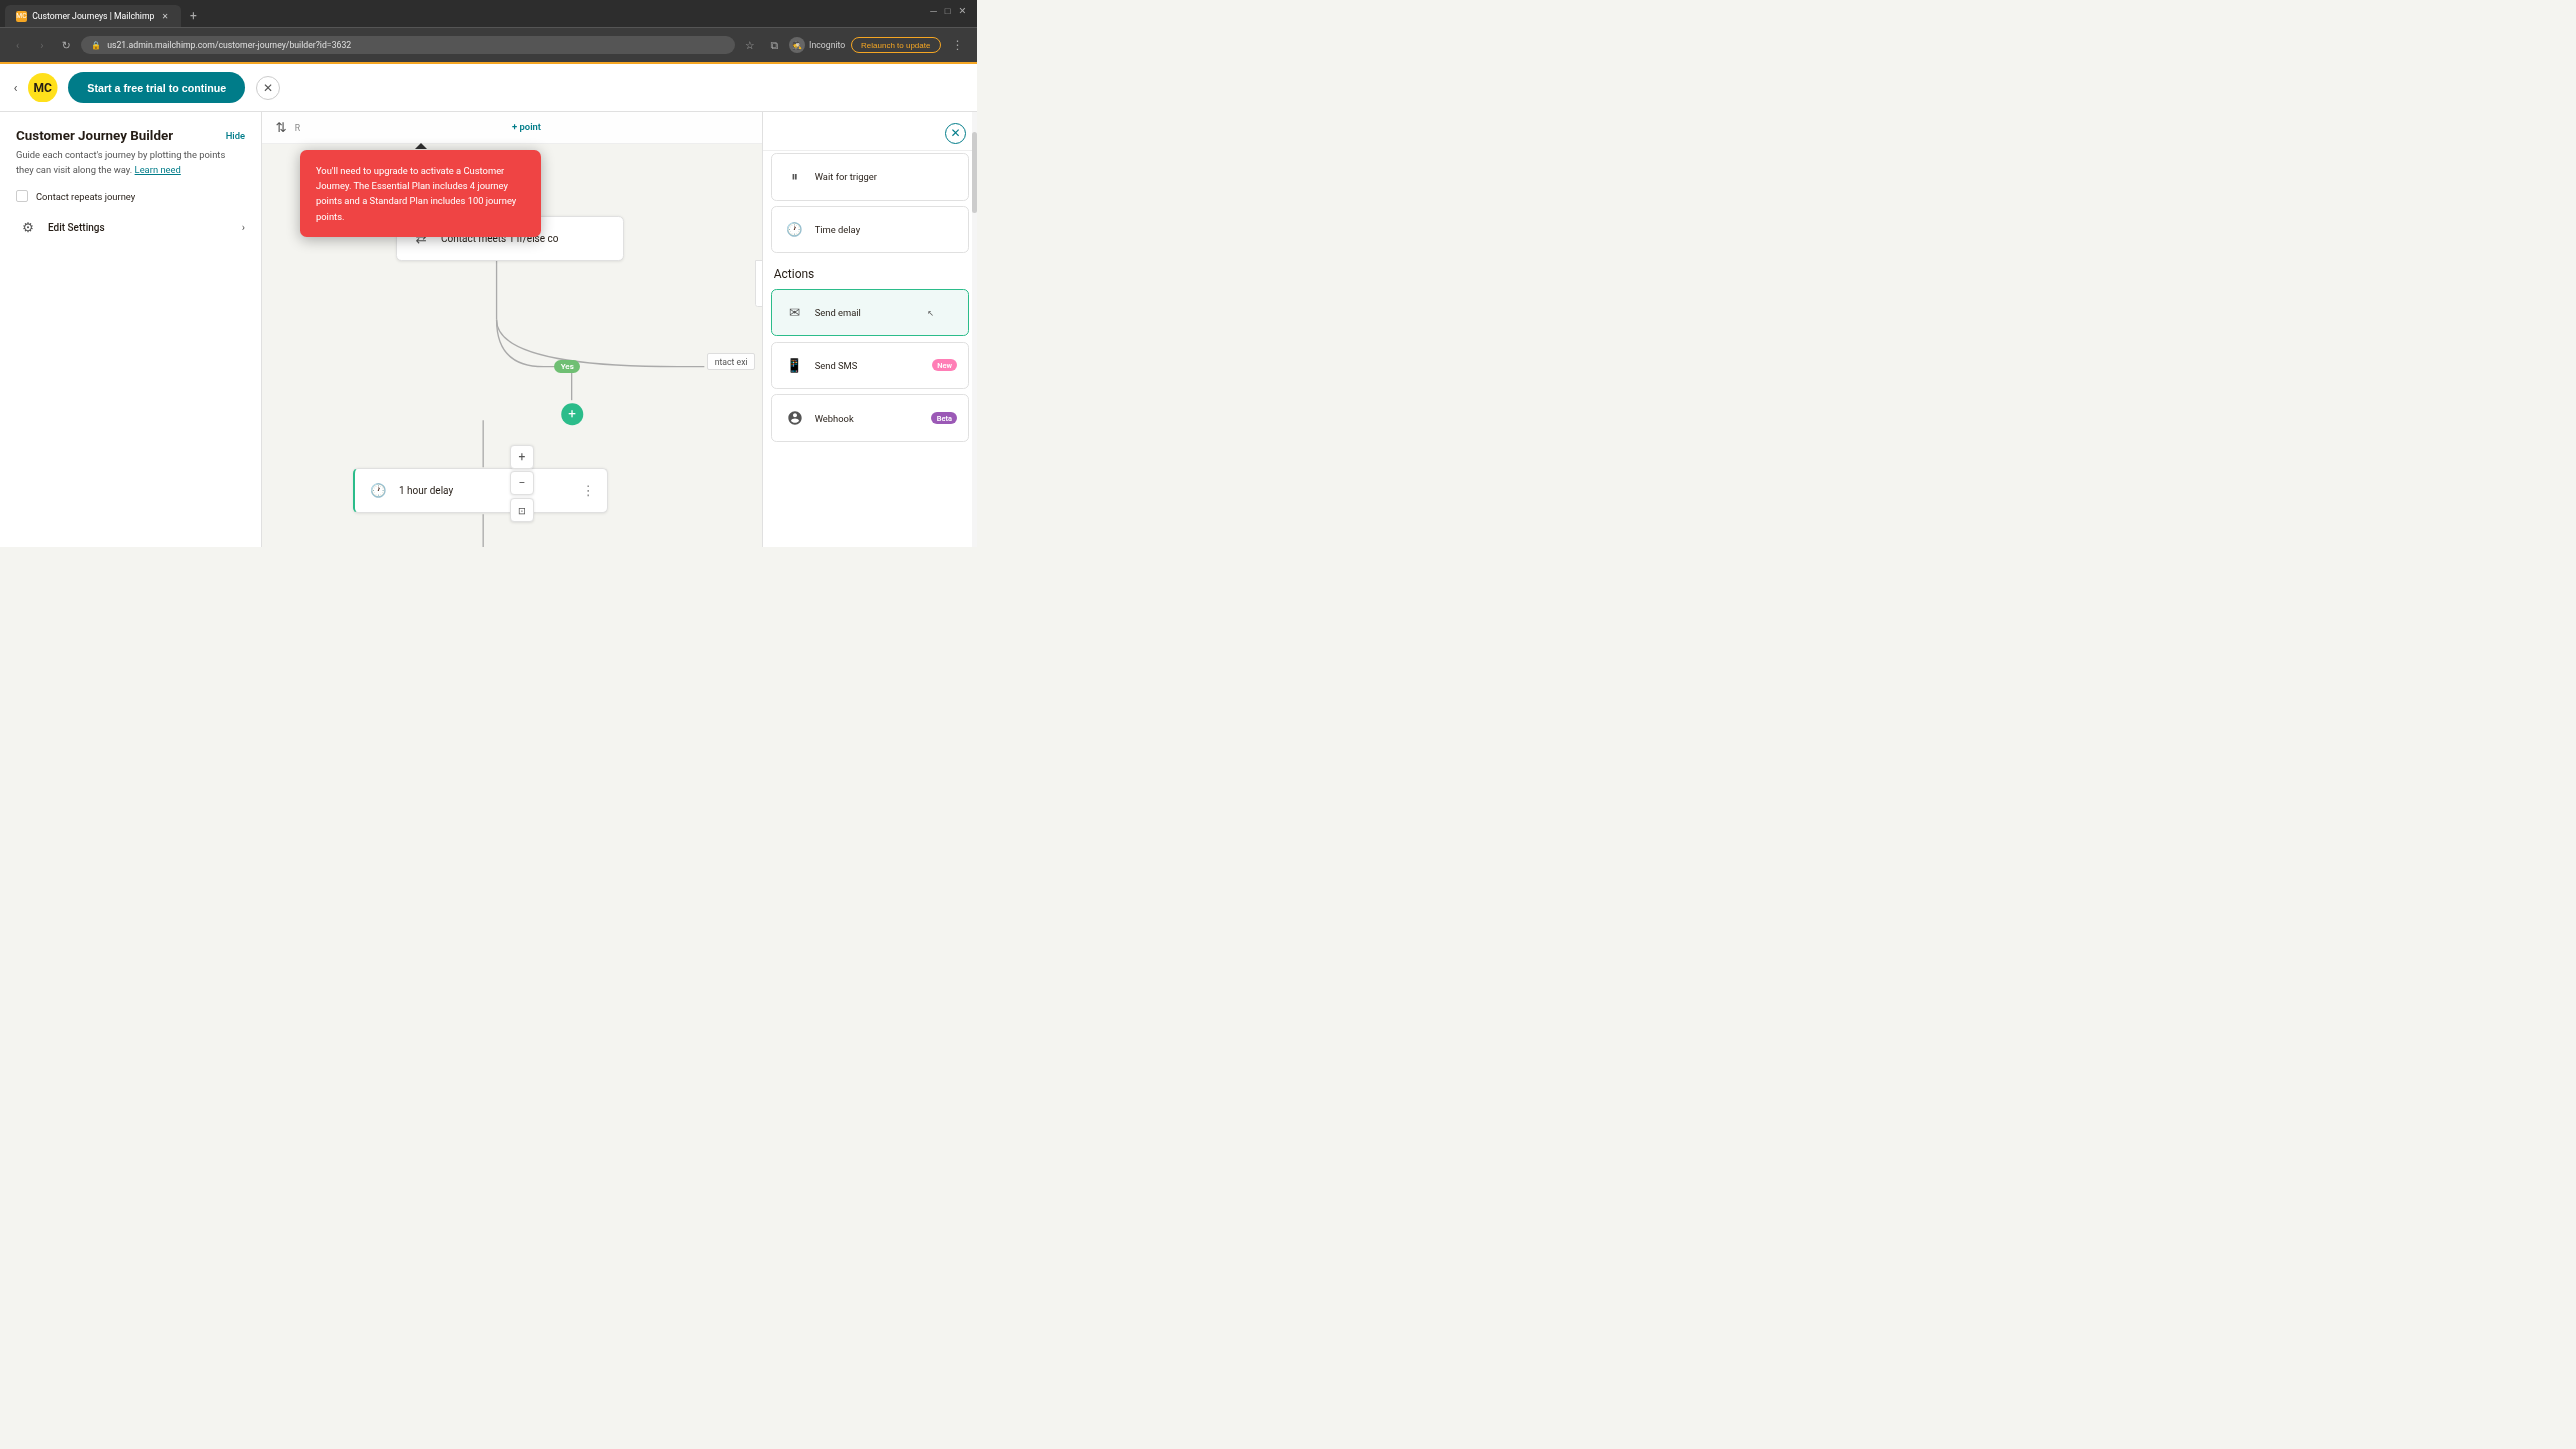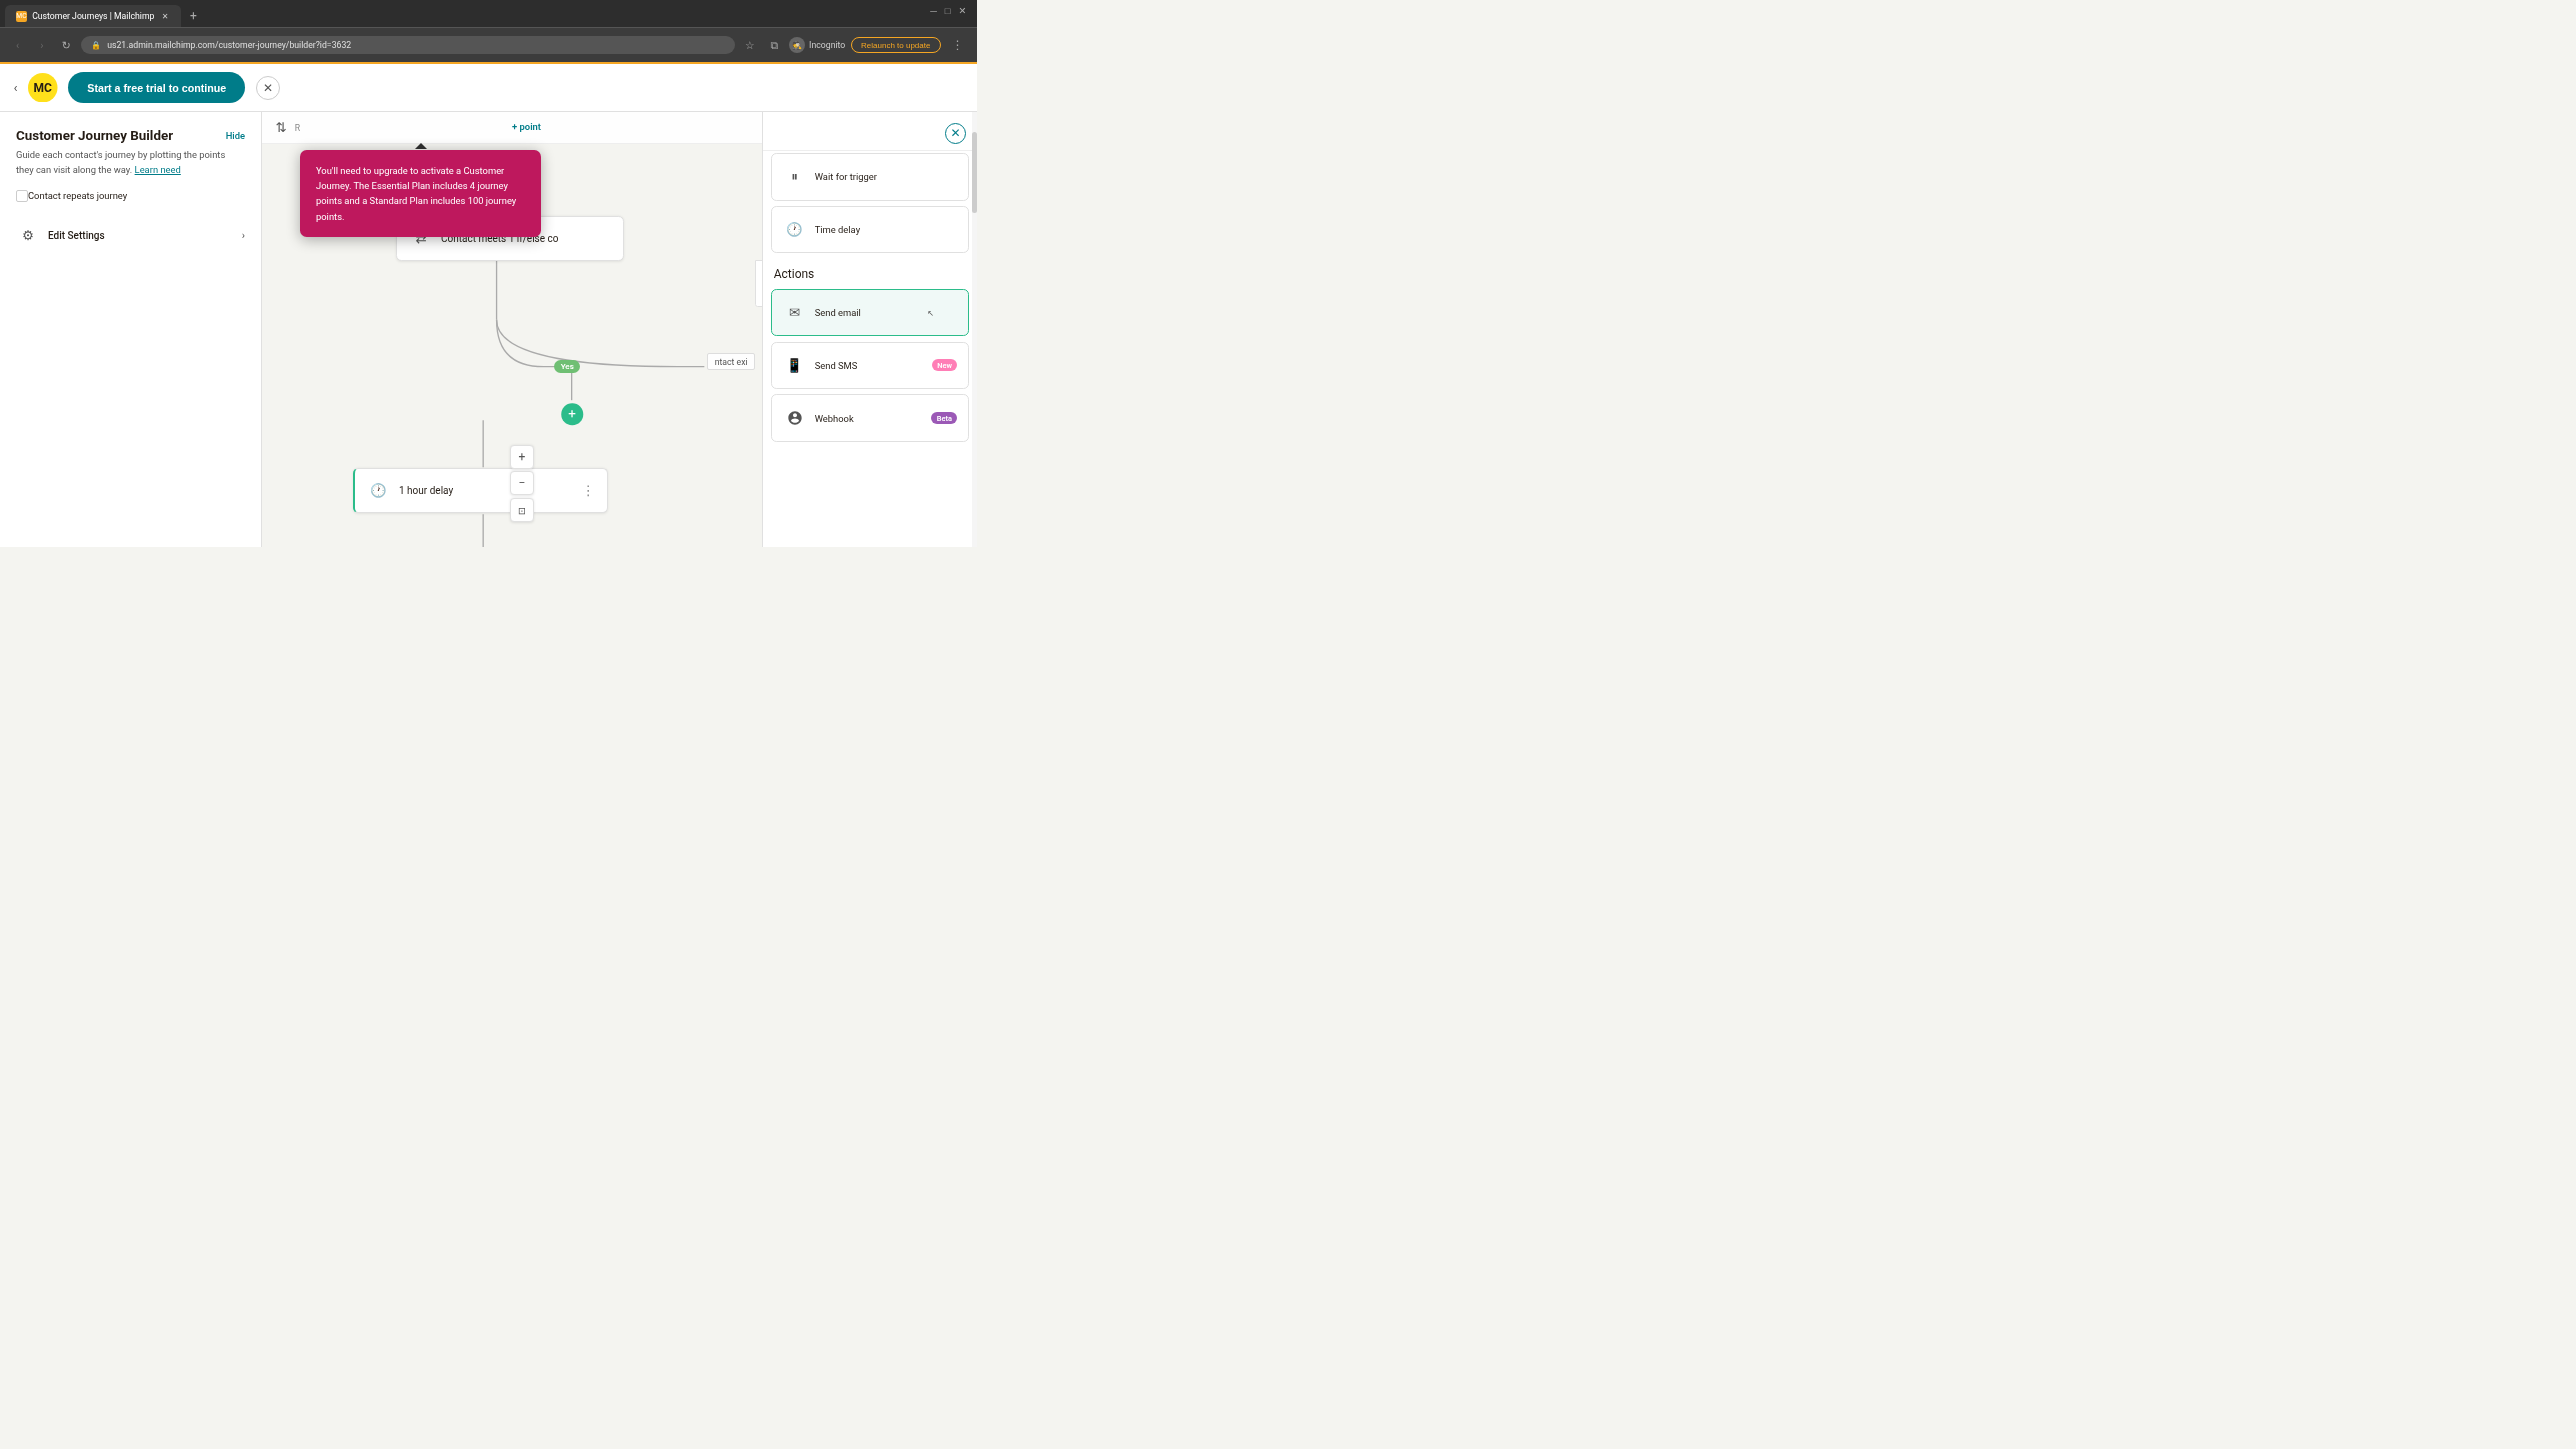--- a/index.html
+++ b/index.html
@@ -35,21 +35,21 @@
 
     
     .main-content { display: flex; flex: 1; overflow: hidden; }
 
     
     .sidebar { width: 262px; background: #fff; border-right: 0.7px solid #e0e0e0; padding: 16px; flex-shrink: 0; }
     .sidebar-title { font-size: 13.4px; font-weight: 700; color: #241c15; margin-bottom: 5.4px; display: flex; justify-content: space-between; align-items: center; }
     .hide-btn { color: #007c89; font-size: 9.4px; cursor: pointer; font-weight: 500; }
     .sidebar-desc { font-size: 9.4px; color: #555; line-height: 1.5; margin-bottom: 13.4px; }
     .learn-more { color: #007c89; text-decoration: underline; cursor: pointer; }
-    .checkbox-row { display: flex; align-items: flex-start; margin-bottom: 16px; }
+    .checkbox-row { display: flex; align-items: center; gap: 8px; margin-bottom: 8px; }
     .checkbox { width: 12px; height: 12px; border: 1.3px solid #ccc; border-radius: 2px; flex-shrink: 0; cursor: pointer; }
     .checkbox-label { font-size: 9.4px; color: #241c15; }
     .settings-row { display: flex; align-items: center; gap: 8px; cursor: pointer; padding: 5.4px 0; }
     .settings-icon { width: 24px; height: 24px; display: flex; align-items: center; justify-content: center; color: #555; font-size: 13.4px; }
     .settings-label { font-size: 10px; color: #241c15; font-weight: 500; flex: 1; }
     .settings-arrow { color: #555; font-size: 10.7px; }
 
     
     .canvas { flex: 1; background: #f4f4f0; position: relative; overflow: hidden; }
 
@@ -73,21 +73,21 @@
     .panel-item-label { font-size: 9.4px; color: #241c15; flex: 1; }
     .new-badge { background: #ff7eb6; color: #fff; font-size: 7.4px; font-weight: 600; padding: 1.3px 5.4px; border-radius: 6.7px; }
     .beta-badge { background: #9b59b6; color: #fff; font-size: 7.4px; font-weight: 600; padding: 1.3px 5.4px; border-radius: 6.7px; }
 
     
     .zoom-controls { position: absolute; right: 228px; bottom: 27px; display: flex; flex-direction: column; gap: 2.7px; z-index: 10; }
     .zoom-btn { width: 24px; height: 24px; background: #fff; border: 0.7px solid #e0e0e0; border-radius: 4px; display: flex; align-items: center; justify-content: center; cursor: pointer; font-size: 12px; color: #555; box-shadow: 0 0.7px 2.7px rgba(0,0,0,0.1); }
     .fit-btn { width: 24px; height: 24px; background: #fff; border: 0.7px solid #e0e0e0; border-radius: 4px; display: flex; align-items: center; justify-content: center; cursor: pointer; font-size: 9.4px; color: #555; box-shadow: 0 0.7px 2.7px rgba(0,0,0,0.1); }
 
     
-    .upgrade-tooltip { position: absolute; top: 48px; right: 228px; background: #be185d; color: #fff; border-radius: 6.7px; padding: 13.4px 16px; width: 241px; font-size: 9.4px; line-height: 1.6; z-index: 20; box-shadow: 0 2.7px 13.4px rgba(0,0,0,0.3); }
+    .upgrade-tooltip { position: absolute; top: 48px; right: 228px; background: #ef4444; color: #fff; border-radius: 6.7px; padding: 13.4px 16px; width: 241px; font-size: 9.4px; line-height: 1.6; z-index: 20; box-shadow: 0 2.7px 13.4px rgba(0,0,0,0.3); }
     .tooltip-arrow { position: absolute; top: -6.7px; left: 50%; transform: translateX(-50%); width: 0; height: 0; border-left: 6.7px solid transparent; border-right: 6.7px solid transparent; border-bottom: 6.7px solid #2d2d2d; }
 
     
     .canvas-top-bar { position: absolute; top: 0; left: 0; right: 0; height: 32px; background: rgba(255,255,255,0.9); border-bottom: 0.7px solid #eee; display: flex; align-items: center; padding: 0 13.4px; gap: 8px; z-index: 5; }
     .canvas-icon { font-size: 13.4px; color: #555; }
     .canvas-hint { font-size: 8.7px; color: #888; }
     .add-point-label { position: absolute; right: 221px; top: 9.4px; font-size: 9.4px; color: #007c89; font-weight: 600; }
 
     
     .flow-svg { position: absolute; top: 0; left: 0; width: 100%; height: 100%; pointer-events: none; }

